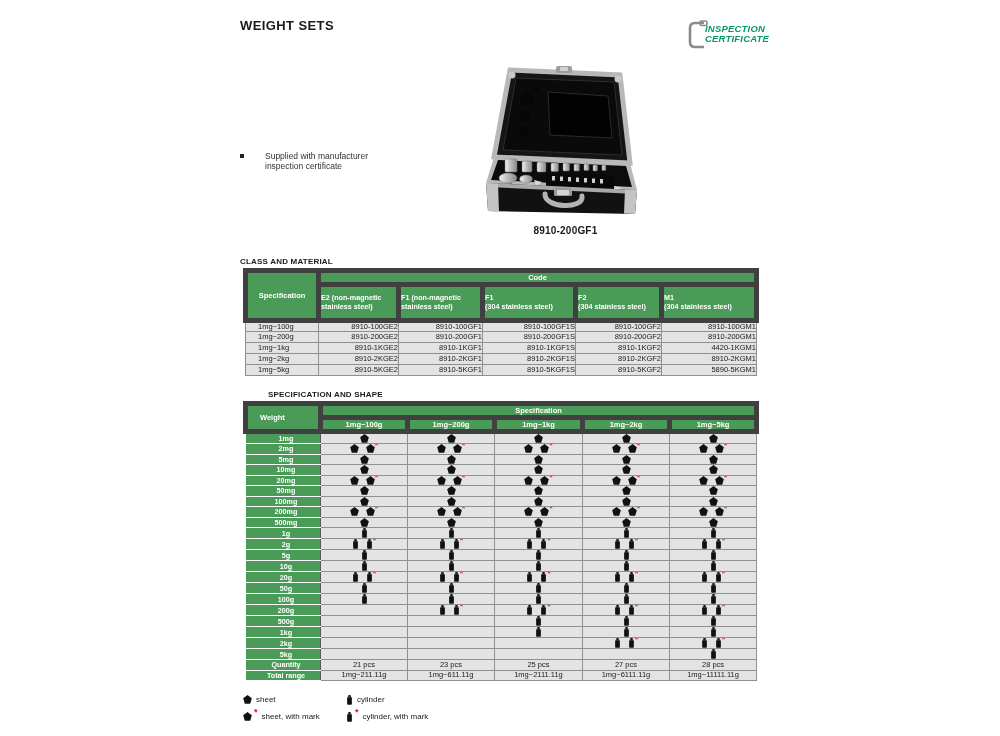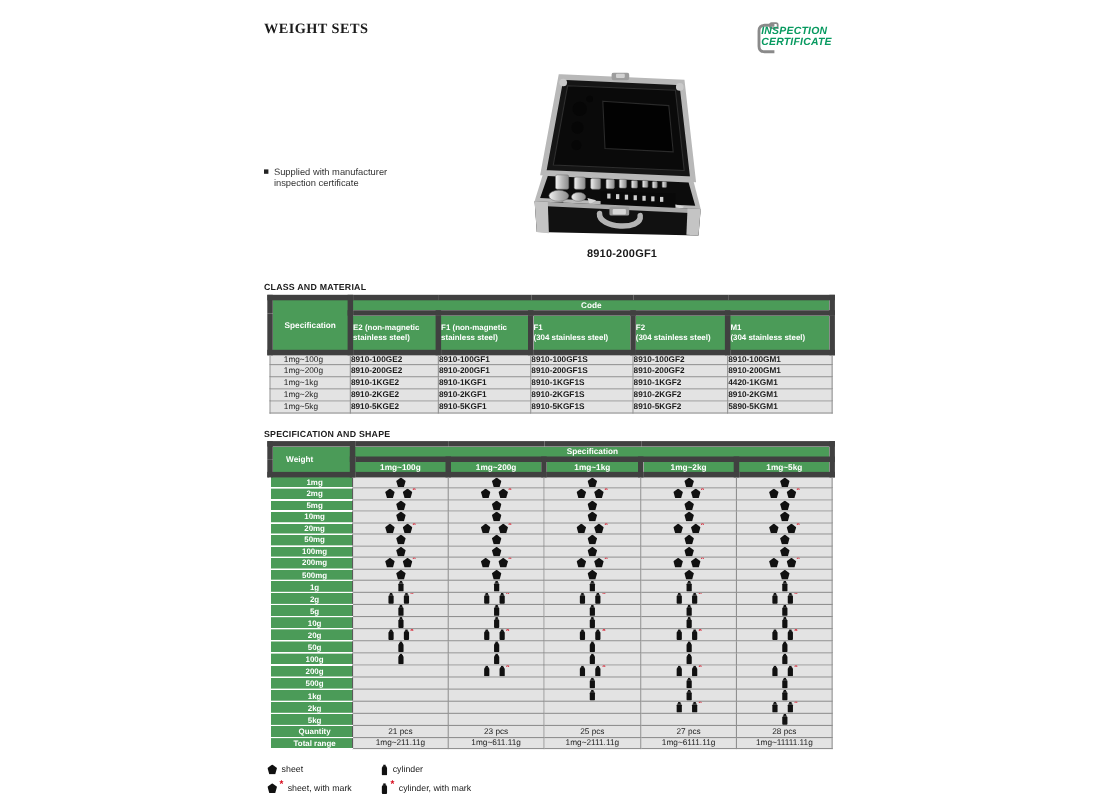--- a/index.html
+++ b/index.html
@@ -5,57 +5,57 @@
   :root{
     --green:#4b9b58;
     --badge-green:#089a60;
     --red:#d80c1e;
     --gray:#e3e3e3;
   }
   *{margin:0;padding:0;box-sizing:border-box;}
   body{background:#fff;font-family:"Liberation Sans",sans-serif;color:#1a1a1a;}
   .page{position:relative;width:1000px;height:736px;background:#ffffff;overflow:hidden;}
 
-  .page-title{position:absolute;left:240px;top:18px;font-size:13px;font-weight:bold;letter-spacing:.4px;font-family:Liberation Serif, serif;}
+  .page-title{position:absolute;left:240px;top:18px;font-size:13px;font-weight:bold;letter-spacing:.4px;}
 
   
   .badge{position:absolute;left:687px;top:20px;width:85px;height:30px;}
   .badge-icon{position:absolute;left:0;top:0;}
-  .badge-text{position:absolute;left:5px;top:4px;font-style:italic;font-weight:bold;
+  .badge-text{position:absolute;left:18px;top:4px;font-style:italic;font-weight:bold;
     font-size:9.5px;line-height:10px;color:var(--badge-green);letter-spacing:.2px;white-space:pre-line;}
 
   
-  .bullet{position:absolute;left:240px;top:151px;display:flex;font-size:8.5px;line-height:10px;color:#333;}
+  .bullet{position:absolute;left:240px;top:151px;display:flex;font-size:8.5px;line-height:10px;color:#333;gap:16px;}
   .bullet .marker{width:4px;height:4px;background:#222;margin:3px 5px 0 0;flex:none;}
   .bullet .txt{white-space:pre-line;}
 
   
   .product{position:absolute;left:468px;top:66px;width:195px;text-align:center;}
   .product-caption{margin-top:3px;font-size:10px;font-weight:bold;letter-spacing:.2px;}
 
   
   .section-title{position:absolute;left:240px;font-size:8px;font-weight:bold;letter-spacing:.2px;}
   .st-class{top:257px;}
-  .st-spec{top:390px;}
+  .st-spec{top:390px;margin-left:28px;}
 
   
   table{border-collapse:collapse;table-layout:fixed;}
   th,td{overflow:hidden;}
   .cm-table{position:absolute;left:243px;top:268px;width:511px;border:1px solid #3a3a3a;}
   .ss-table{position:absolute;left:243px;top:401px;width:511px;border:1px solid #3a3a3a;}
 
   .cm-table th,.ss-table th{background:var(--green);color:#fff;font-weight:bold;border:5px solid #404040;}
   .cm-table td,.ss-table td{background:var(--gray);border:1px solid #909090;color:#1a1a1a;}
 
   .cm-table .h-code{height:10px;font-size:7.5px;text-align:center;}
   .cm-table .h-spec{font-size:7.5px;text-align:center;}
   .cm-table .h-sub{height:36px;font-size:7.2px;line-height:8.5px;text-align:left;white-space:pre-line;padding:4px 0;}
   .cm-table td{height:11px;font-size:7.5px;line-height:8px;}
   .cm-table td.spec-cell{text-align:left;padding-left:12px;}
-  .cm-table td.code-cell{text-align:left;font-weight:bold;}
+  .cm-table td.code-cell{text-align:right;font-weight:normal;}
 
   .ss-table .h-spec-span{height:10px;font-size:7.5px;text-align:center;}
   .ss-table .h-weight{font-size:7.5px;text-align:left;padding-left:12px;}
   .ss-table .h-sub{height:11px;font-size:7.5px;text-align:center;}
   .ss-table th.row-label{height:10.5px;font-size:7.2px;text-align:center;padding-left:6px;
     border:1px solid #fff;border-right:1px solid #5a5a5a;}
   .ss-table td{height:10.5px;text-align:center;font-size:7.5px;line-height:8px;vertical-align:middle;padding:0;}
   .ss-table td .sym{display:inline-block;vertical-align:middle;}
   .ss-table td .sym + .sym{margin-left:7px;}
   .mark{color:var(--red);font-weight:bold;font-size:9px;line-height:6px;vertical-align:top;position:relative;top:-2px;}

